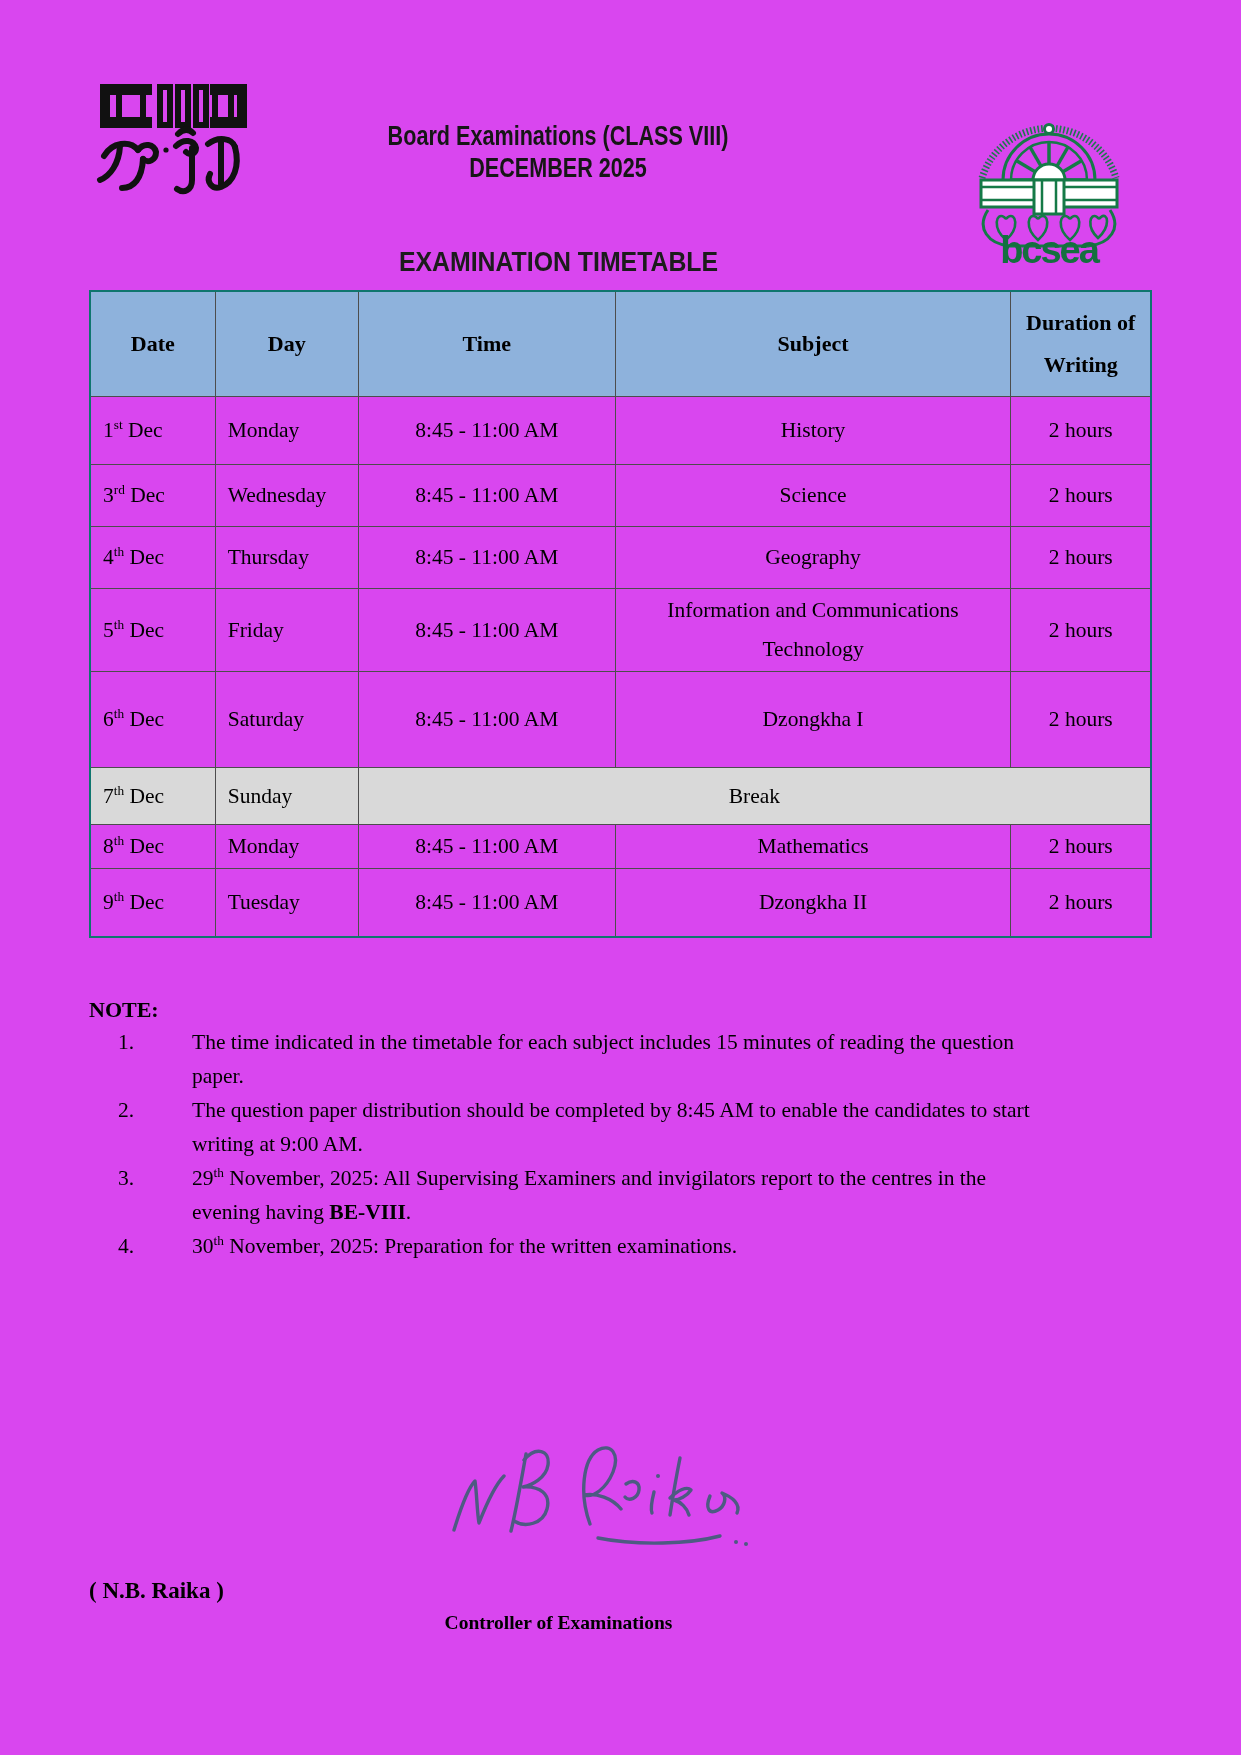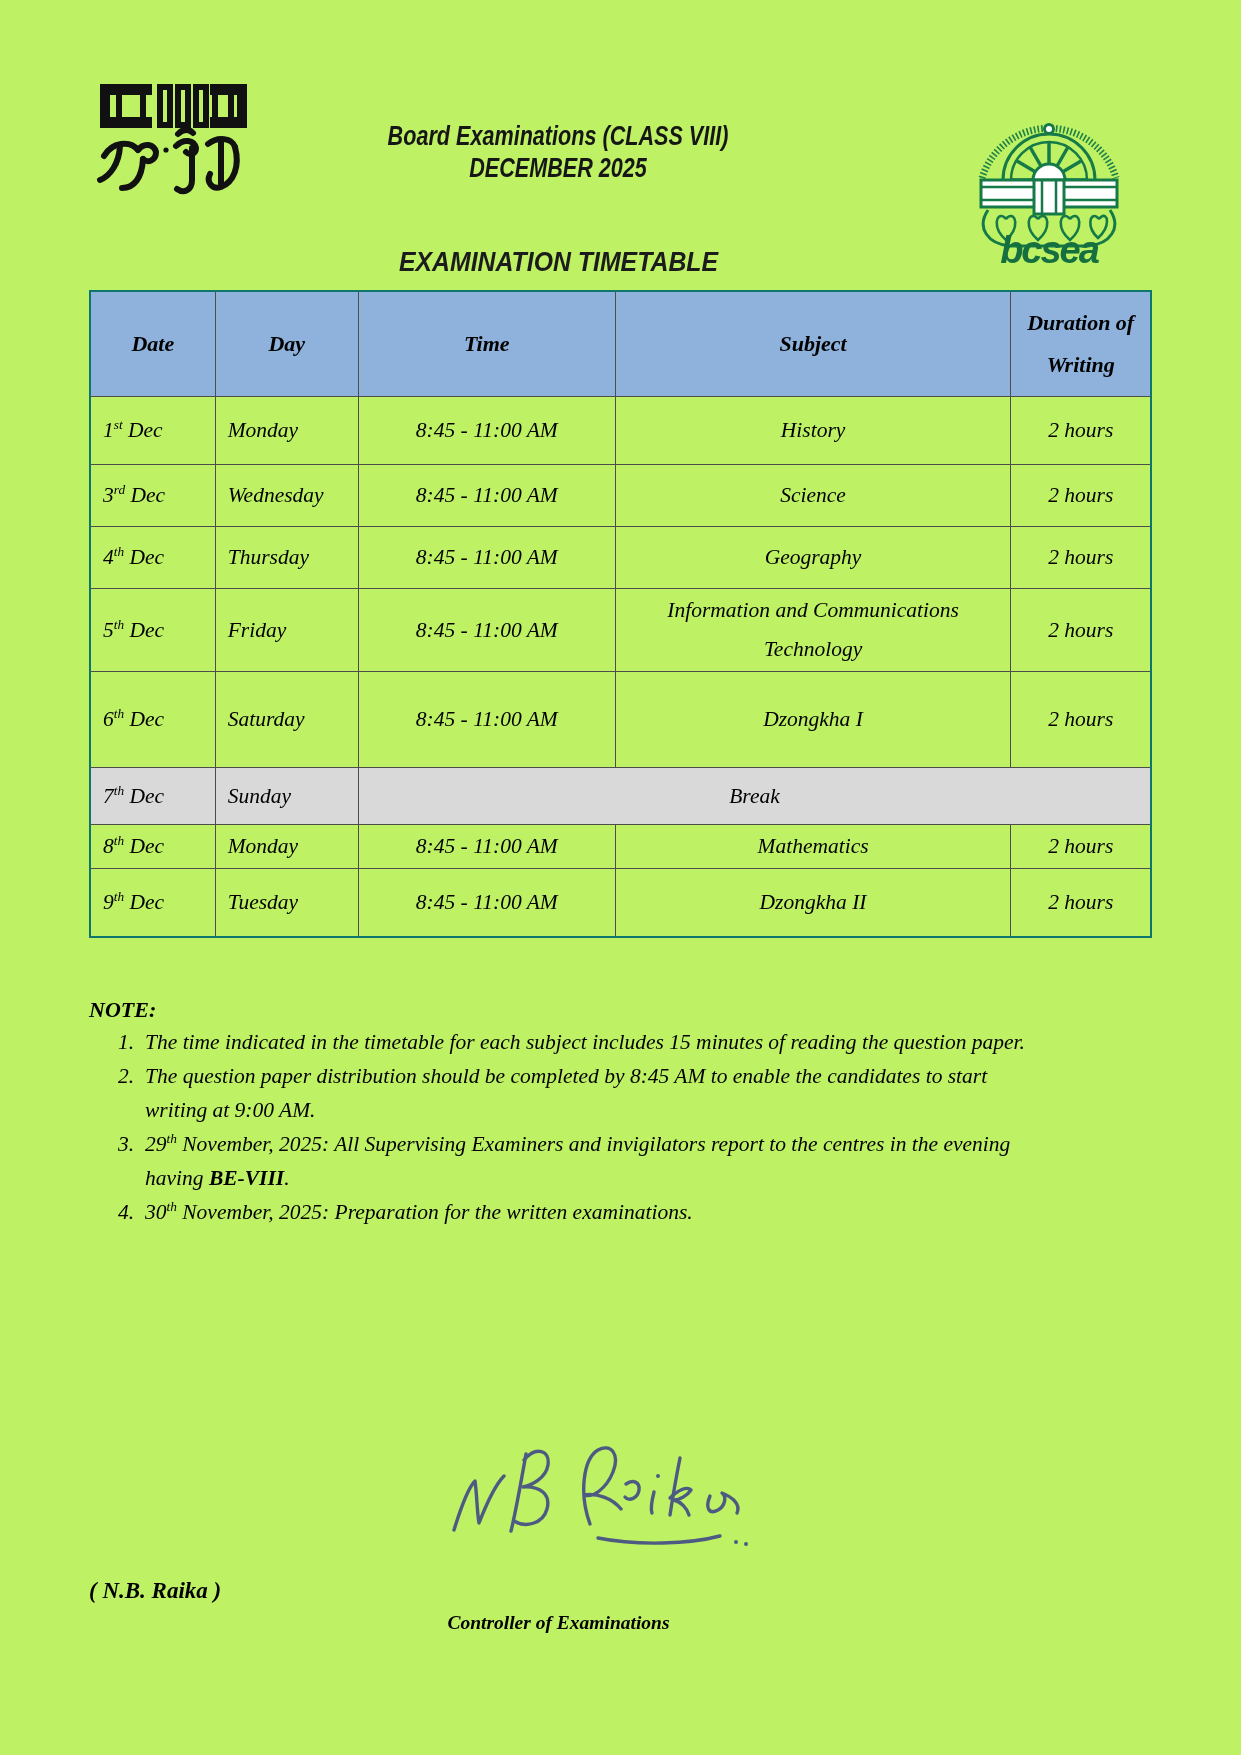--- a/index.html
+++ b/index.html
@@ -1,20 +1,19 @@
 <!DOCTYPE html>
 <html style="--header-bg: #8EB2DC; --break-bg: #D9D9D9;"><head>
 <meta charset="utf-8">
 <style>
   html,body { margin:0; padding:0; background:#ffffff; }
   .page {
-    position:relative; width:1241px; height:1755px; background:#bef264;
+    position:relative; width:1241px; height:1755px; background:#d946ef;
     font-family:"Liberation Serif","DejaVu Serif",serif; color:#000;
     overflow:hidden;
-    font-style:italic;
   }
   
   .sherig-logo { position:absolute; left:92px; top:84px; }
   .bcsea-logo  { position:absolute; left:966px; top:88px; }
   .doc-header  { position:absolute; left:89px; top:120px; width:939px; text-align:center; }
   .doc-header .hline {
     display:block; font-family:"Liberation Sans","DejaVu Sans",sans-serif;
     font-weight:bold; font-size:27px; line-height:32px; color:#161616;
     letter-spacing:0px;
   }
@@ -58,21 +57,21 @@
   table.timetable tbody tr:nth-child(8) { height:68px; }
   table.timetable tbody tr:nth-child(9) { height:57px; }
   table.timetable tr.row-break td { background:var(--break-bg,#D9D9D9); }
   table.timetable sup { font-size:62%; line-height:0; vertical-align:super; }
 
   
   .notes { position:absolute; left:89px; top:995px; width:945px; }
   .notes-heading { font-weight:bold; font-size:22px; line-height:30px; }
   .note-item { display:flex; margin:0; }
   .note-num { width:27px; margin-left:29px; flex:0 0 auto; text-align:left; font-size:21.5px; line-height:34px; }
-  .note-text { flex:1 1 auto; font-size:21.5px; line-height:34px; }
+  .note-text { flex:1 1 auto; font-size:21.5px; line-height:34px;margin-left:47px; }
   .note-text sup { font-size:62%; line-height:0; vertical-align:super; }
 
   
   .signature { position:absolute; left:430px; top:1432px; }
   .sig-name {
     position:absolute; left:89px; top:1578px; width:939px; text-align:left;
     font-weight:bold; font-size:23px;
   }
   .sig-title {
     position:absolute; left:89px; top:1612px; width:939px; text-align:center;

